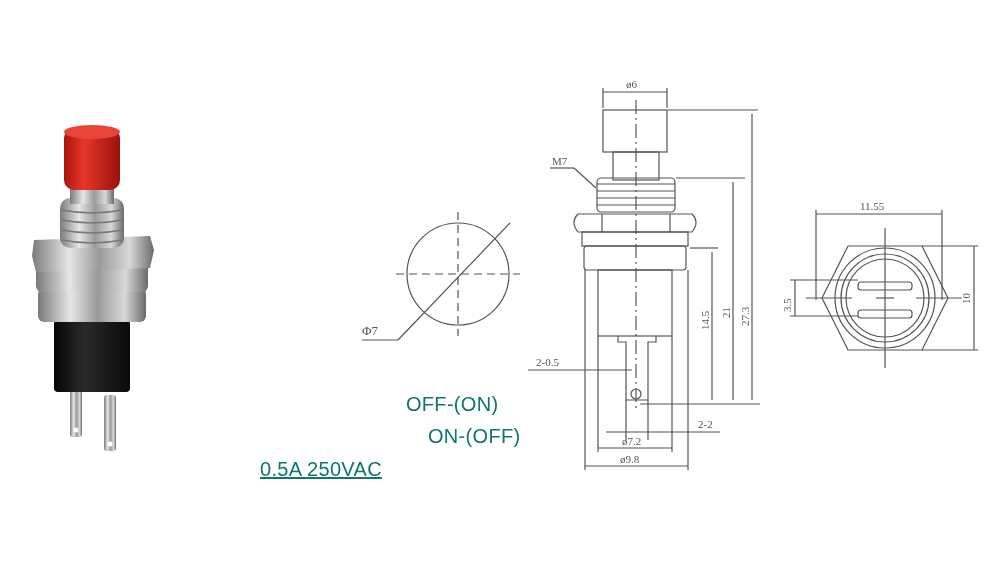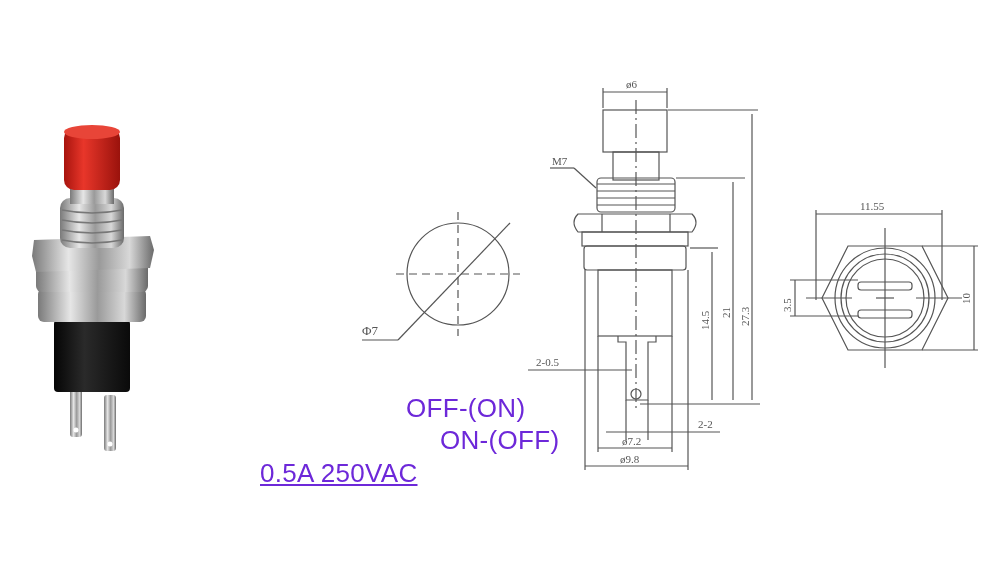--- a/index.html
+++ b/index.html
@@ -1,18 +1,18 @@
 <!DOCTYPE html>
 <html><head>
 <meta charset="utf-8">
 <style>
   html, body { margin:0; padding:0; background:#ffffff; }
   body { width:1000px; height:576px; position:relative; overflow:hidden; font-family:"Liberation Sans", sans-serif; }
   .abs { position:absolute; }
-  .spec { font-family:"Liberation Sans", sans-serif; color:#6d28d9; font-size:26px; letter-spacing:0.3px; white-space:nowrap; }
+  .spec { font-family:"Liberation Sans", sans-serif; color:#0f766e; font-size:20px; letter-spacing:0.3px; white-space:nowrap; }
   .dim { font-family:"Liberation Serif", serif; fill:#555; font-size:11px; }
   svg { position:absolute; left:0; top:0; }
 </style>
 </head>
 <body>
 
 <svg width="180" height="480" viewBox="0 0 180 480" style="left:0;top:0;">
   <defs>
     <linearGradient id="metal" x1="0" x2="1" y1="0" y2="0">
       <stop offset="0" stop-color="#7a7a7a"></stop>
@@ -151,14 +151,14 @@
     <line x1="922" y1="246" x2="978" y2="246"></line>
       <line x1="922" y1="350" x2="978" y2="350"></line>
     <line x1="974" y1="246" x2="974" y2="350"></line>
   </g>
   <text class="dim" x="860" y="210">11.55</text>
   <text class="dim" transform="translate(791,312) rotate(-90)">3.5</text>
   <text class="dim" transform="translate(970,304) rotate(-90)">10</text>
 </svg>
 
 <div class="abs spec" style="left:406px;top:393px;">OFF-(ON)</div>
-<div class="abs spec" style="left:428px;top:425px;margin-left:12px;">ON-(OFF)</div>
+<div class="abs spec" style="left:428px;top:425px;">ON-(OFF)</div>
 <div class="abs spec" style="left:260px;top:458px;text-decoration:underline;">0.5A 250VAC</div>
 
 </body></html>

